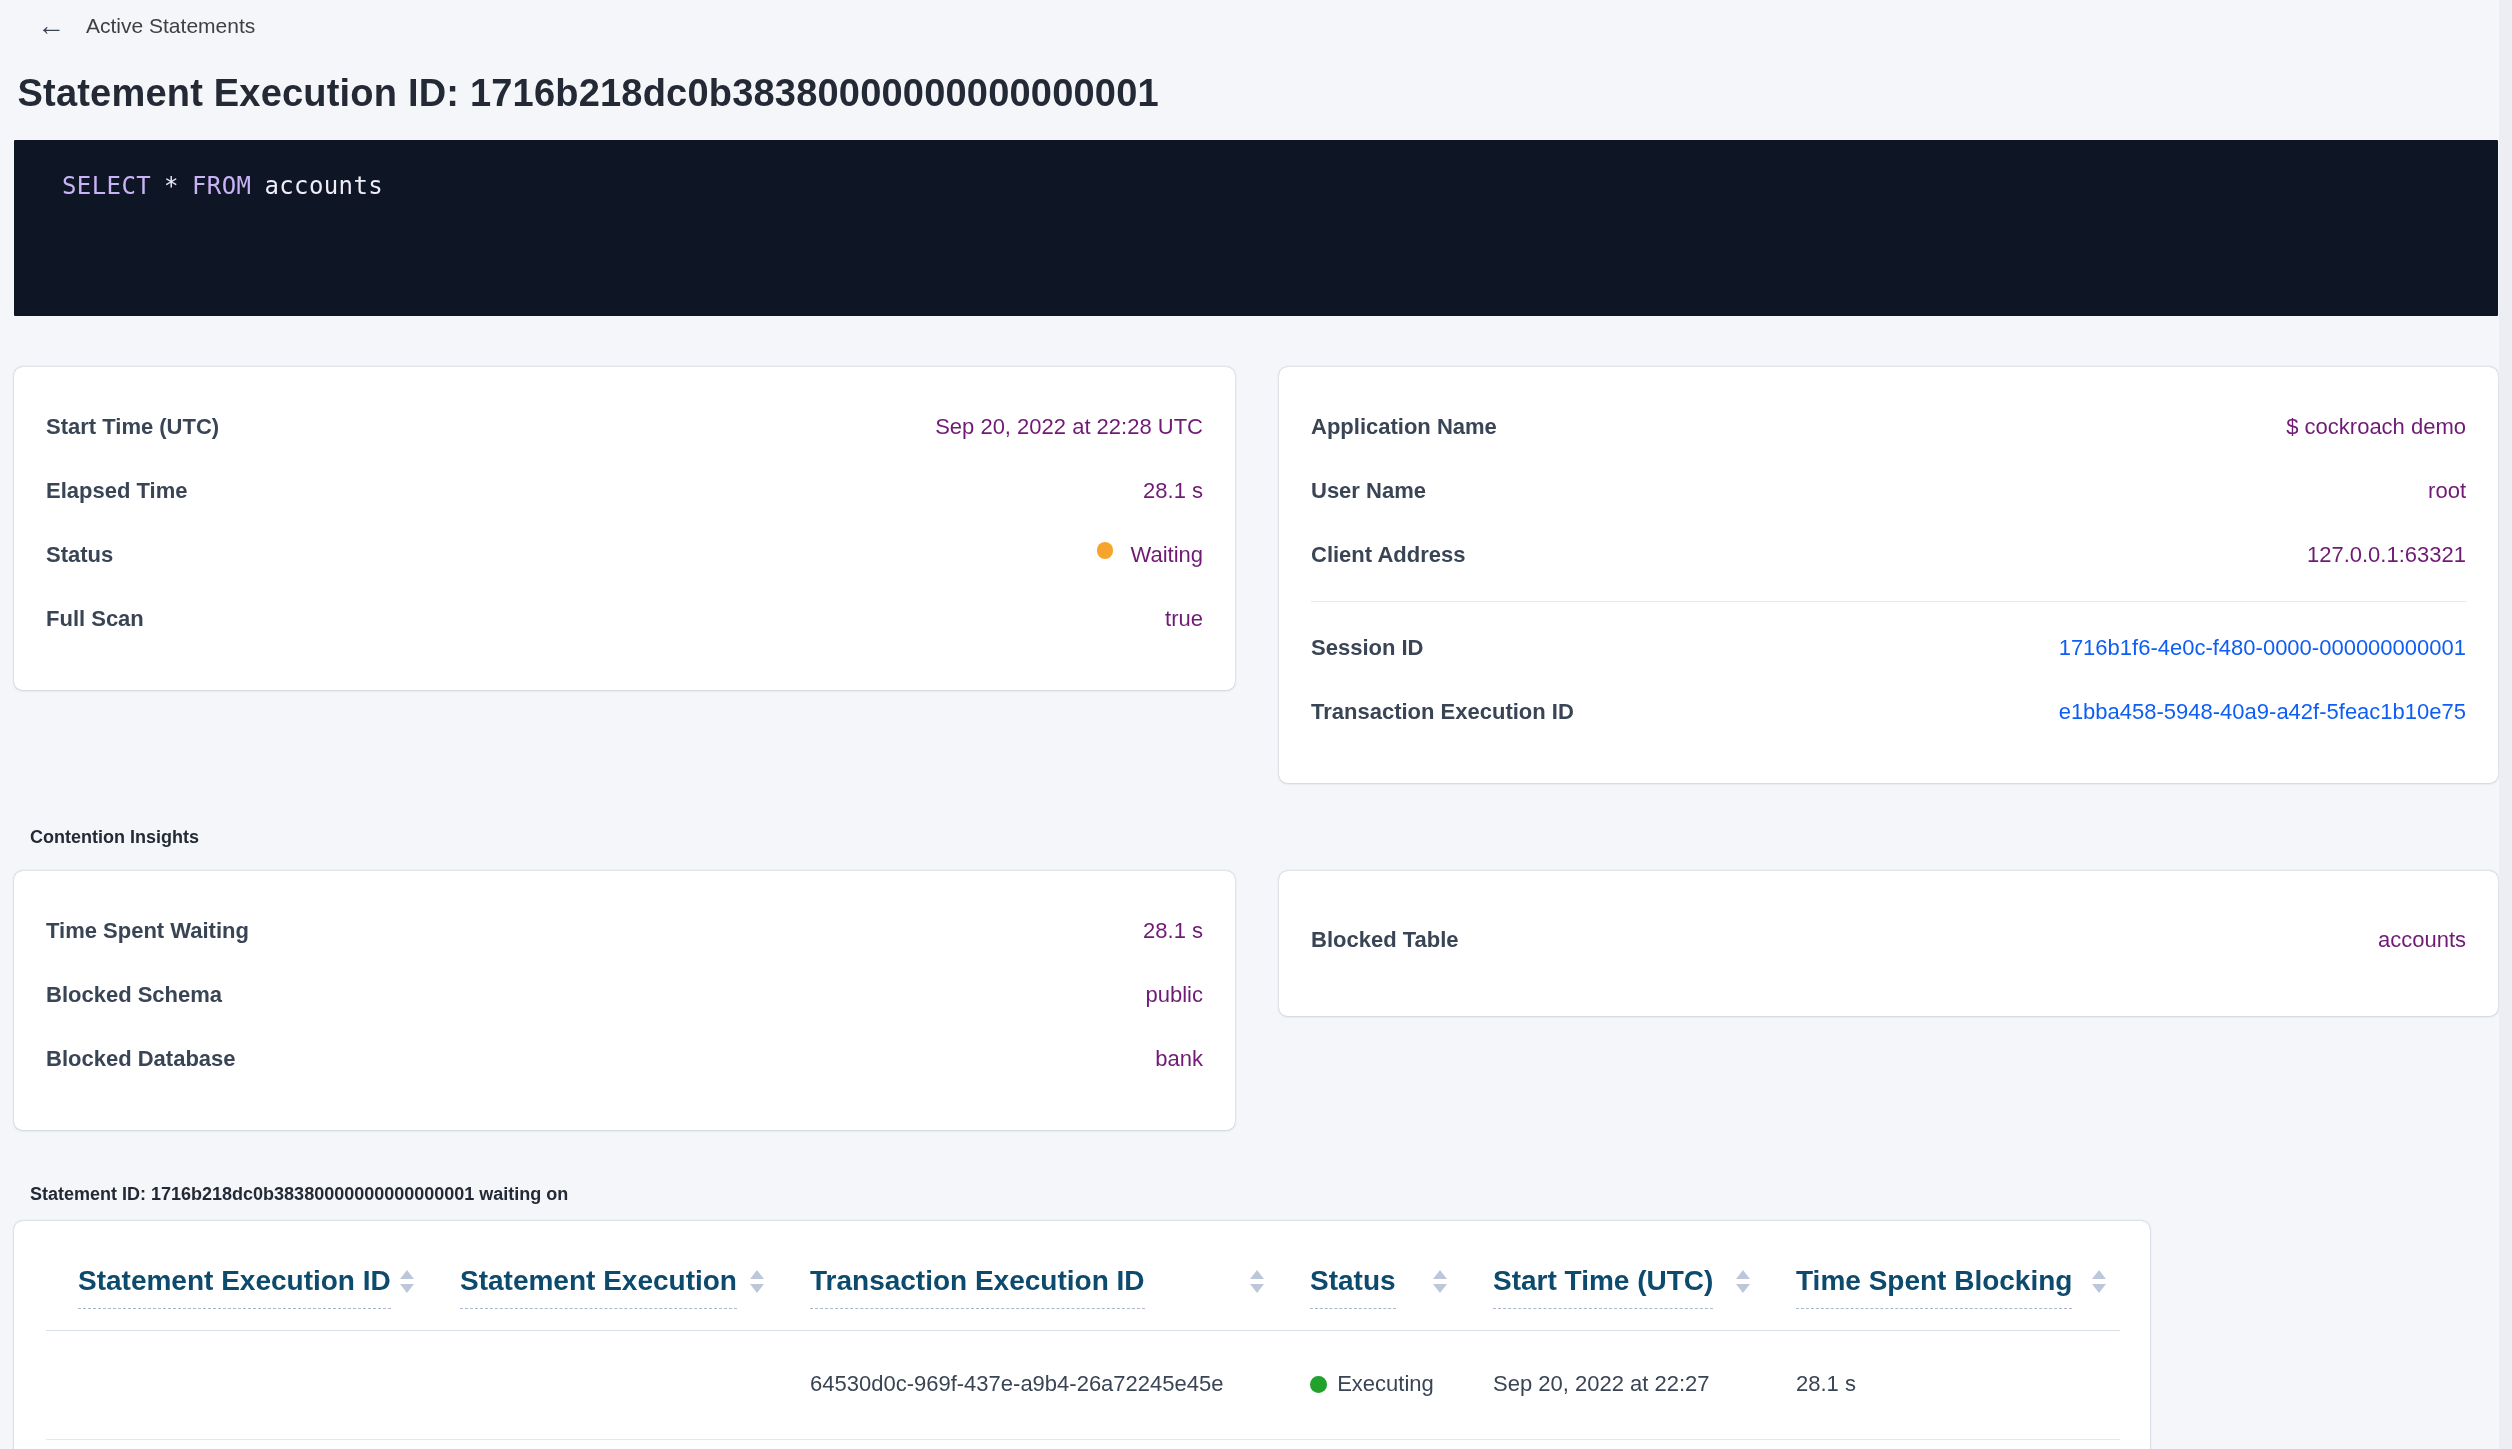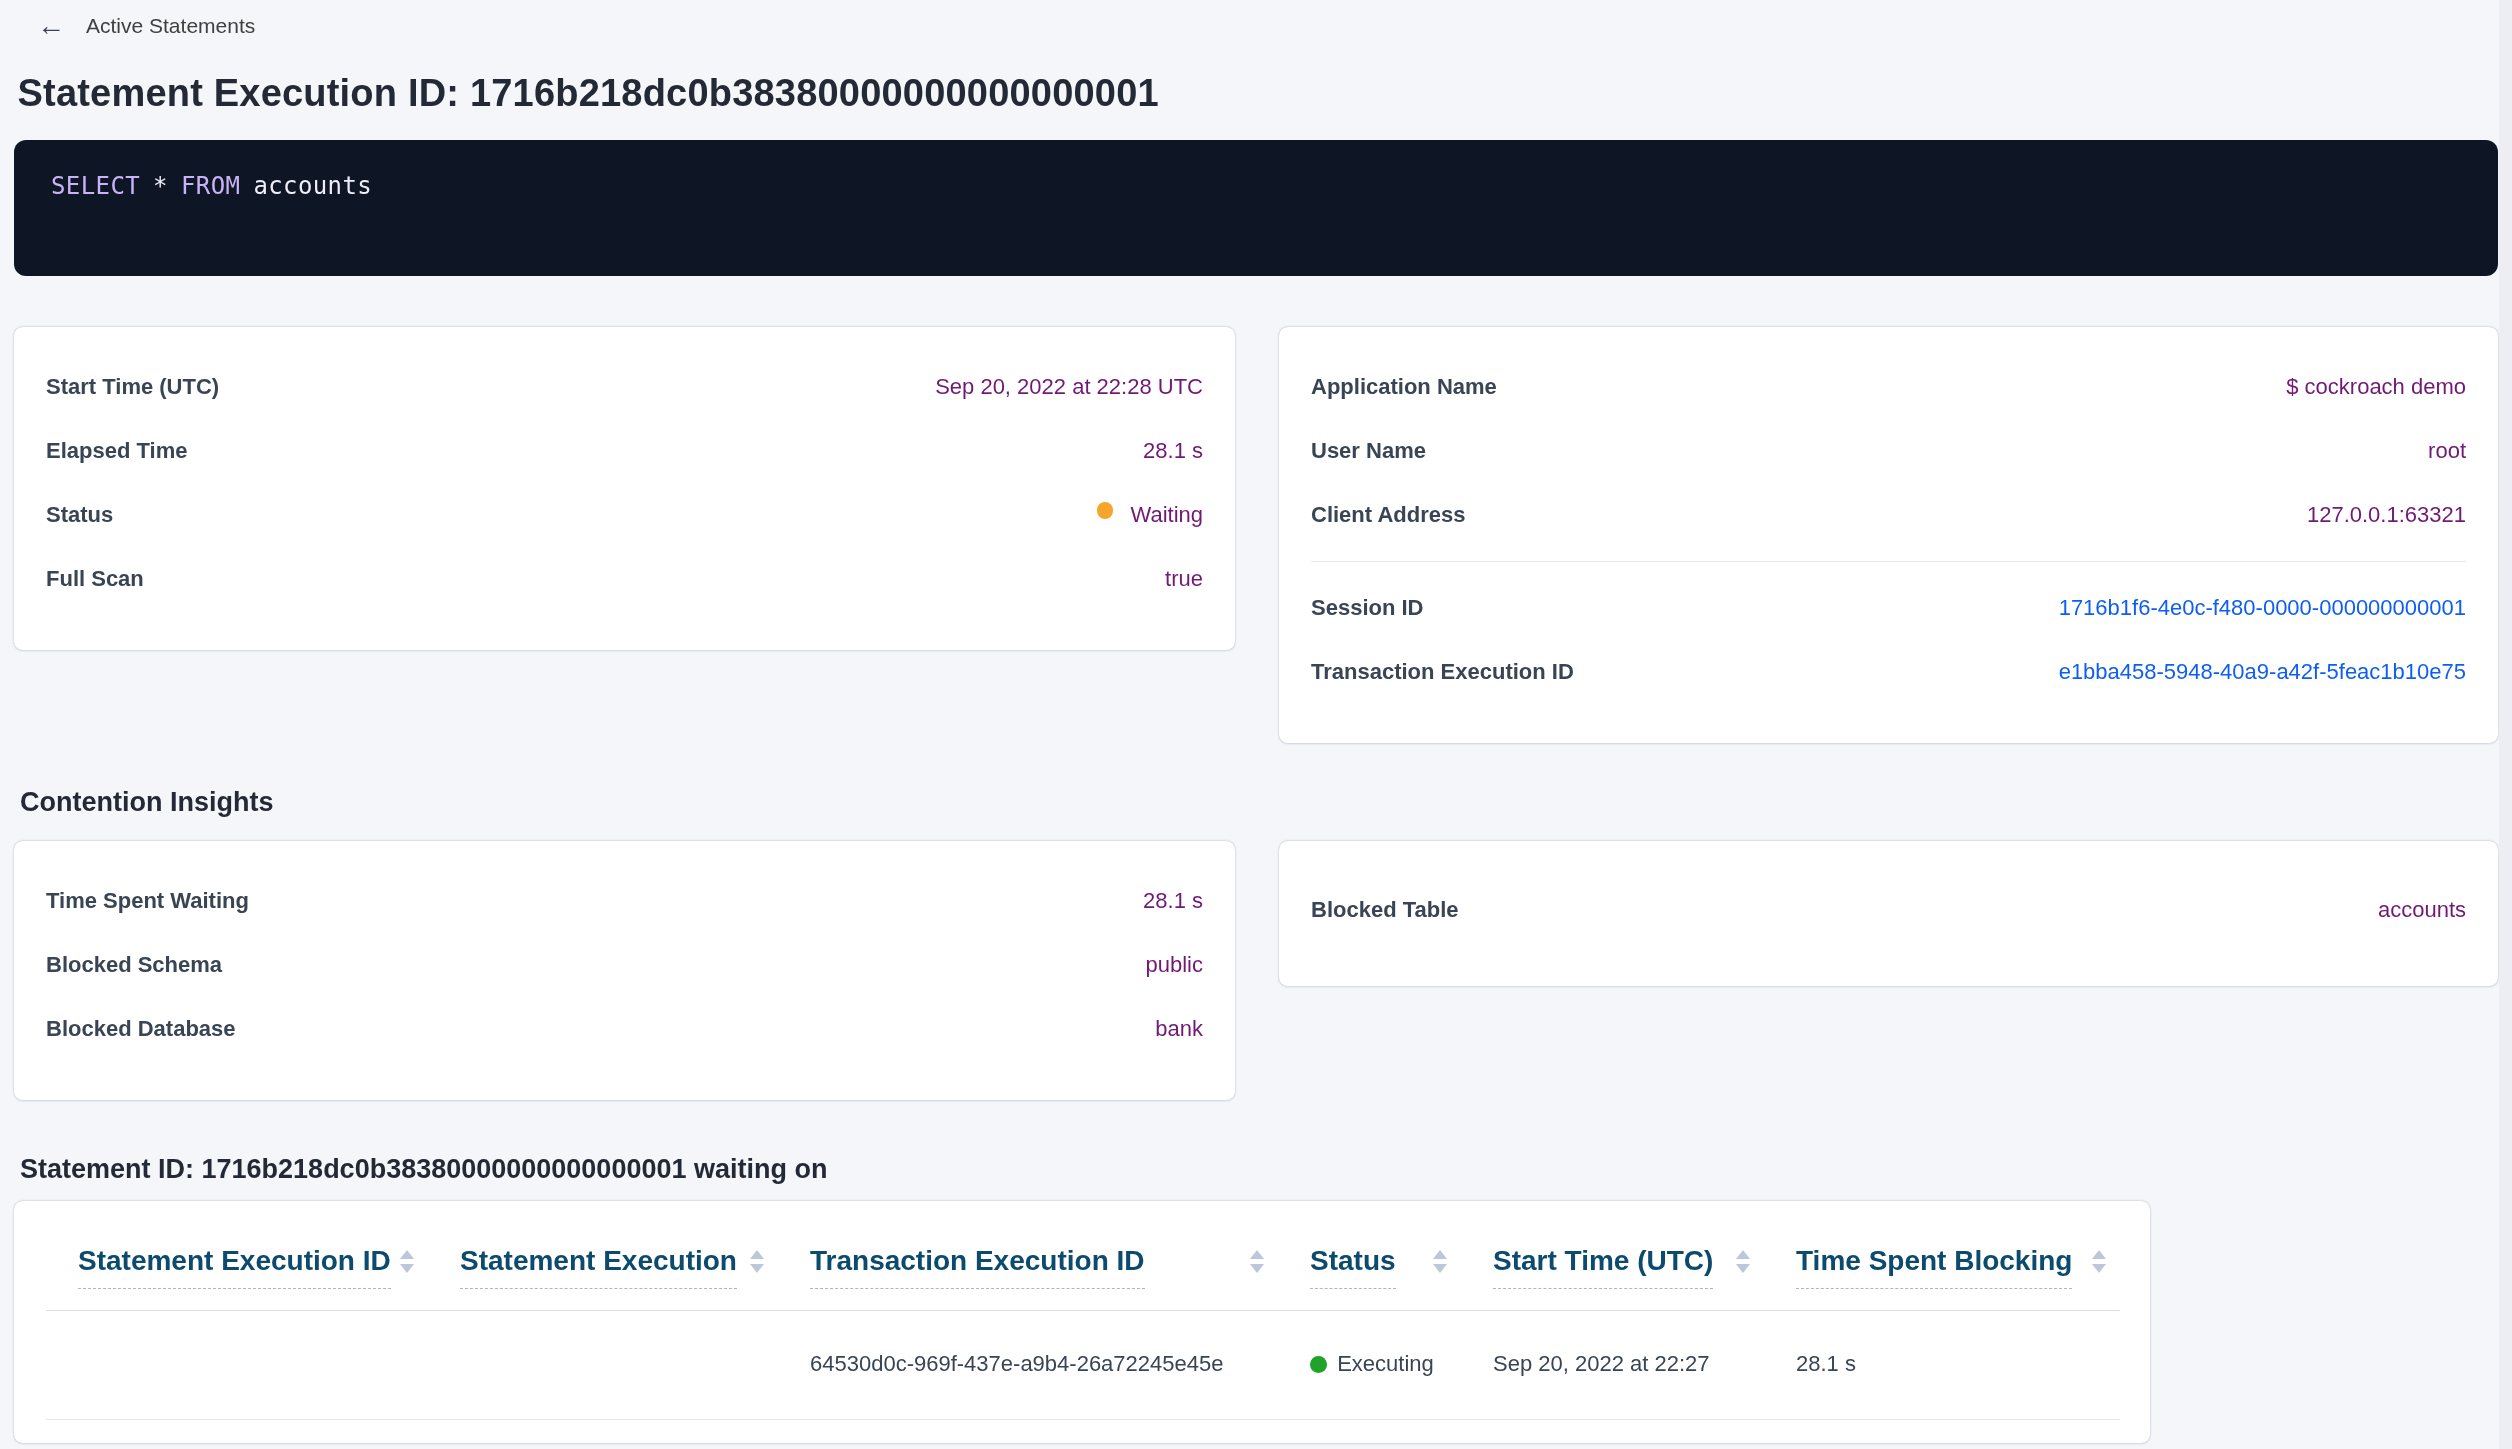--- a/index.html
+++ b/index.html
@@ -17,23 +17,23 @@
   
   .breadcrumb { display:flex; align-items:center; gap:21px; padding:5.3px 0 0 23px; }
   .back-arrow { font-size:28px; line-height:28px; color:#394455; cursor:pointer; }
   .back-link { font-size:21px; color:#404040; text-decoration:none; cursor:pointer; }
 
   
   .page-title { margin:32px 0 0 3.5px; font-size:38px; font-weight:700; color:#242A35; letter-spacing:0.2px; }
 
   
   .sql-box {
-    margin-top:24.6px; height:136px;
-    border-radius:12px;
-    padding:32px 37px;
+    margin-top:24.6px; height:176px;
+    border-radius:1px;
+    padding:32px 48px;
     background:#0E1626;
   }
   .sql-line { font-family:"DejaVu Sans Mono", monospace; font-size:24px; letter-spacing:0.4px; }
   .sql-line span { margin-right:13px; }
 
   
   .grid-2 { display:grid; grid-template-columns:1221px 1219px; column-gap:44px; align-items:start; }
   .overview-grid { margin-top:51px; }
   .card {
     background:#FFFFFF; border-radius:8.8px;
@@ -43,21 +43,21 @@
   .kv-row { display:flex; justify-content:space-between; align-items:center; font-size:22px; }
   .kv-row + .kv-row { margin-top:38px; }
   .kv-label { font-weight:700; color:#394455; }
   .kv-value { color:#701a75; text-align:right; }
   a.kv-link { text-decoration:none; cursor:pointer; }
   .divider { border:none; border-top:1.8px solid #E4E8EF; margin:33px 0; }
   .status-value { display:flex; align-items:flex-start; gap:17px; }
   .dot { display:inline-block; width:16.7px; height:16.7px; border-radius:50%; flex:0 0 auto; }
 
   
-  .section-heading { font-size:27px; font-weight:700; color:#242A35; margin:44px 0 0 6px; }
+  .section-heading { font-size:18px; font-weight:700; color:#242A35; margin:44px 0 0 16px; }
   .contention-grid { margin-top:23px; }
   .single-row-card { padding:56px 32px 63px 32px; }
 
   .waiting-heading { margin-top:54px; }
 
   
   .table-card { margin-top:16px; width:2136px; padding:0 32px 23px 32px; }
   table { width:100%; border-collapse:collapse; table-layout:fixed; }
   th { text-align:left; padding:44px 0 21px 32px; border-bottom:1.8px solid #D9DEE7; vertical-align:top; }
   .th-inner { display:flex; align-items:flex-start; justify-content:space-between; padding-right:14px; }

